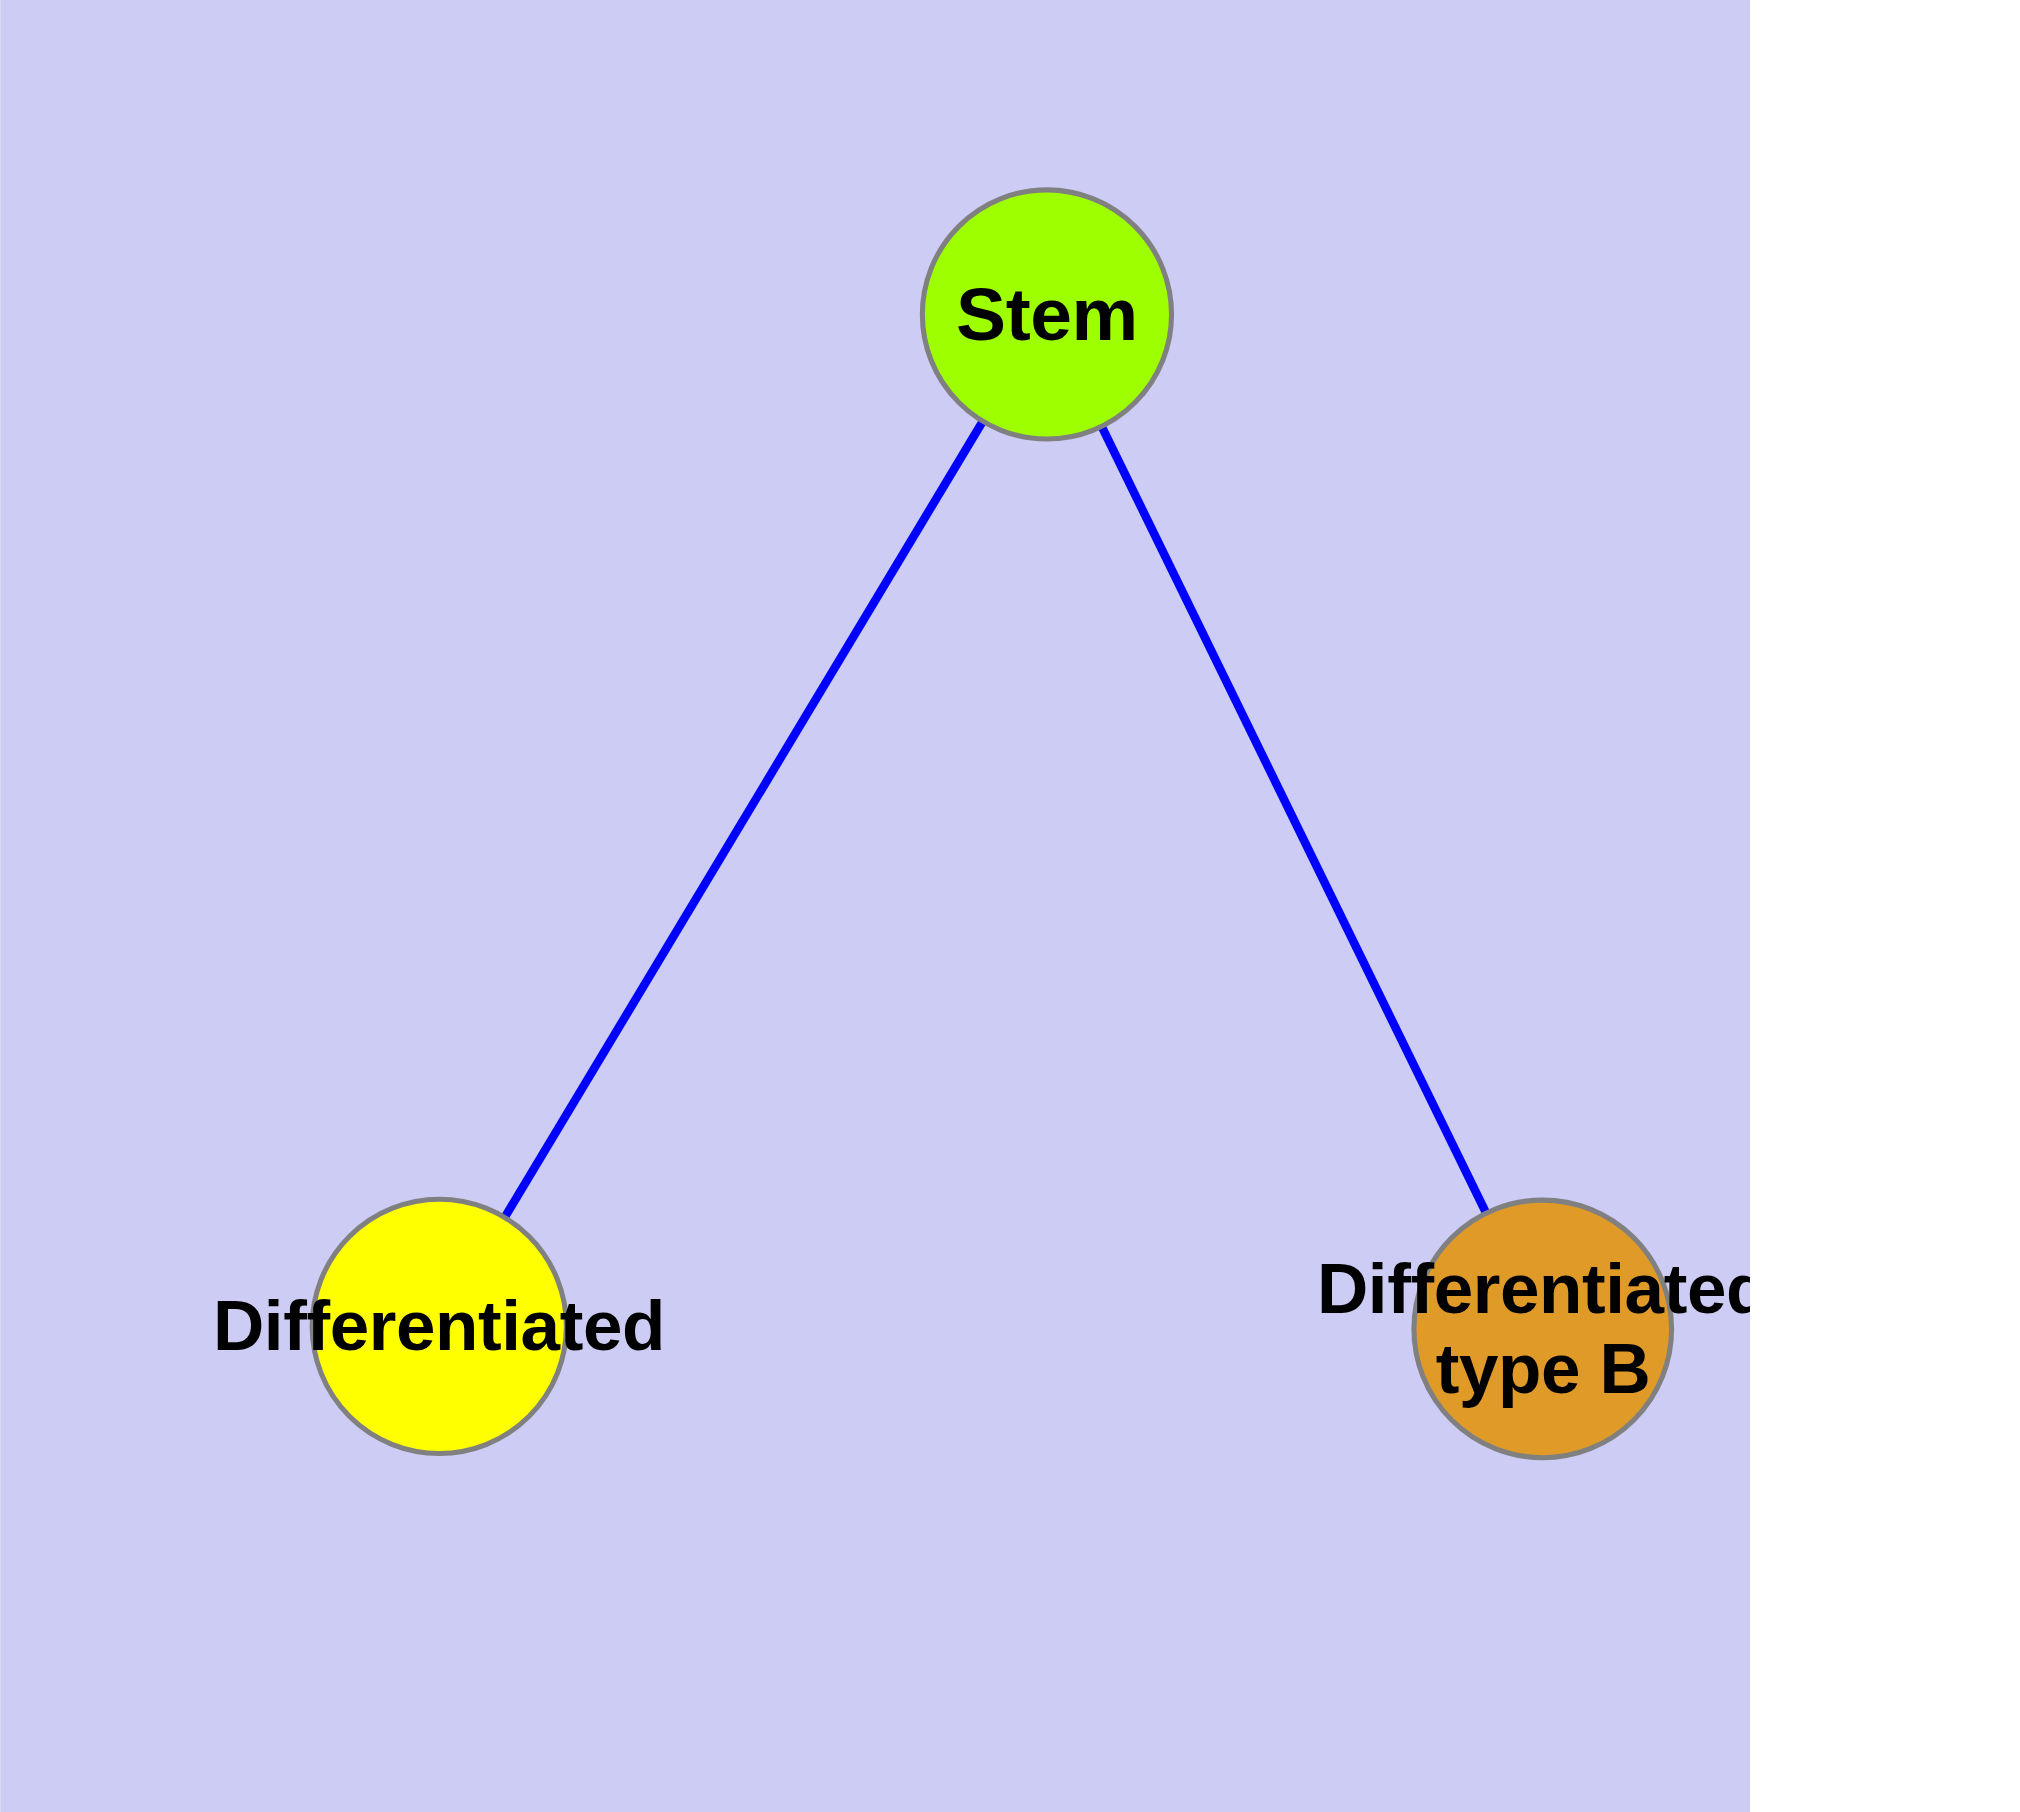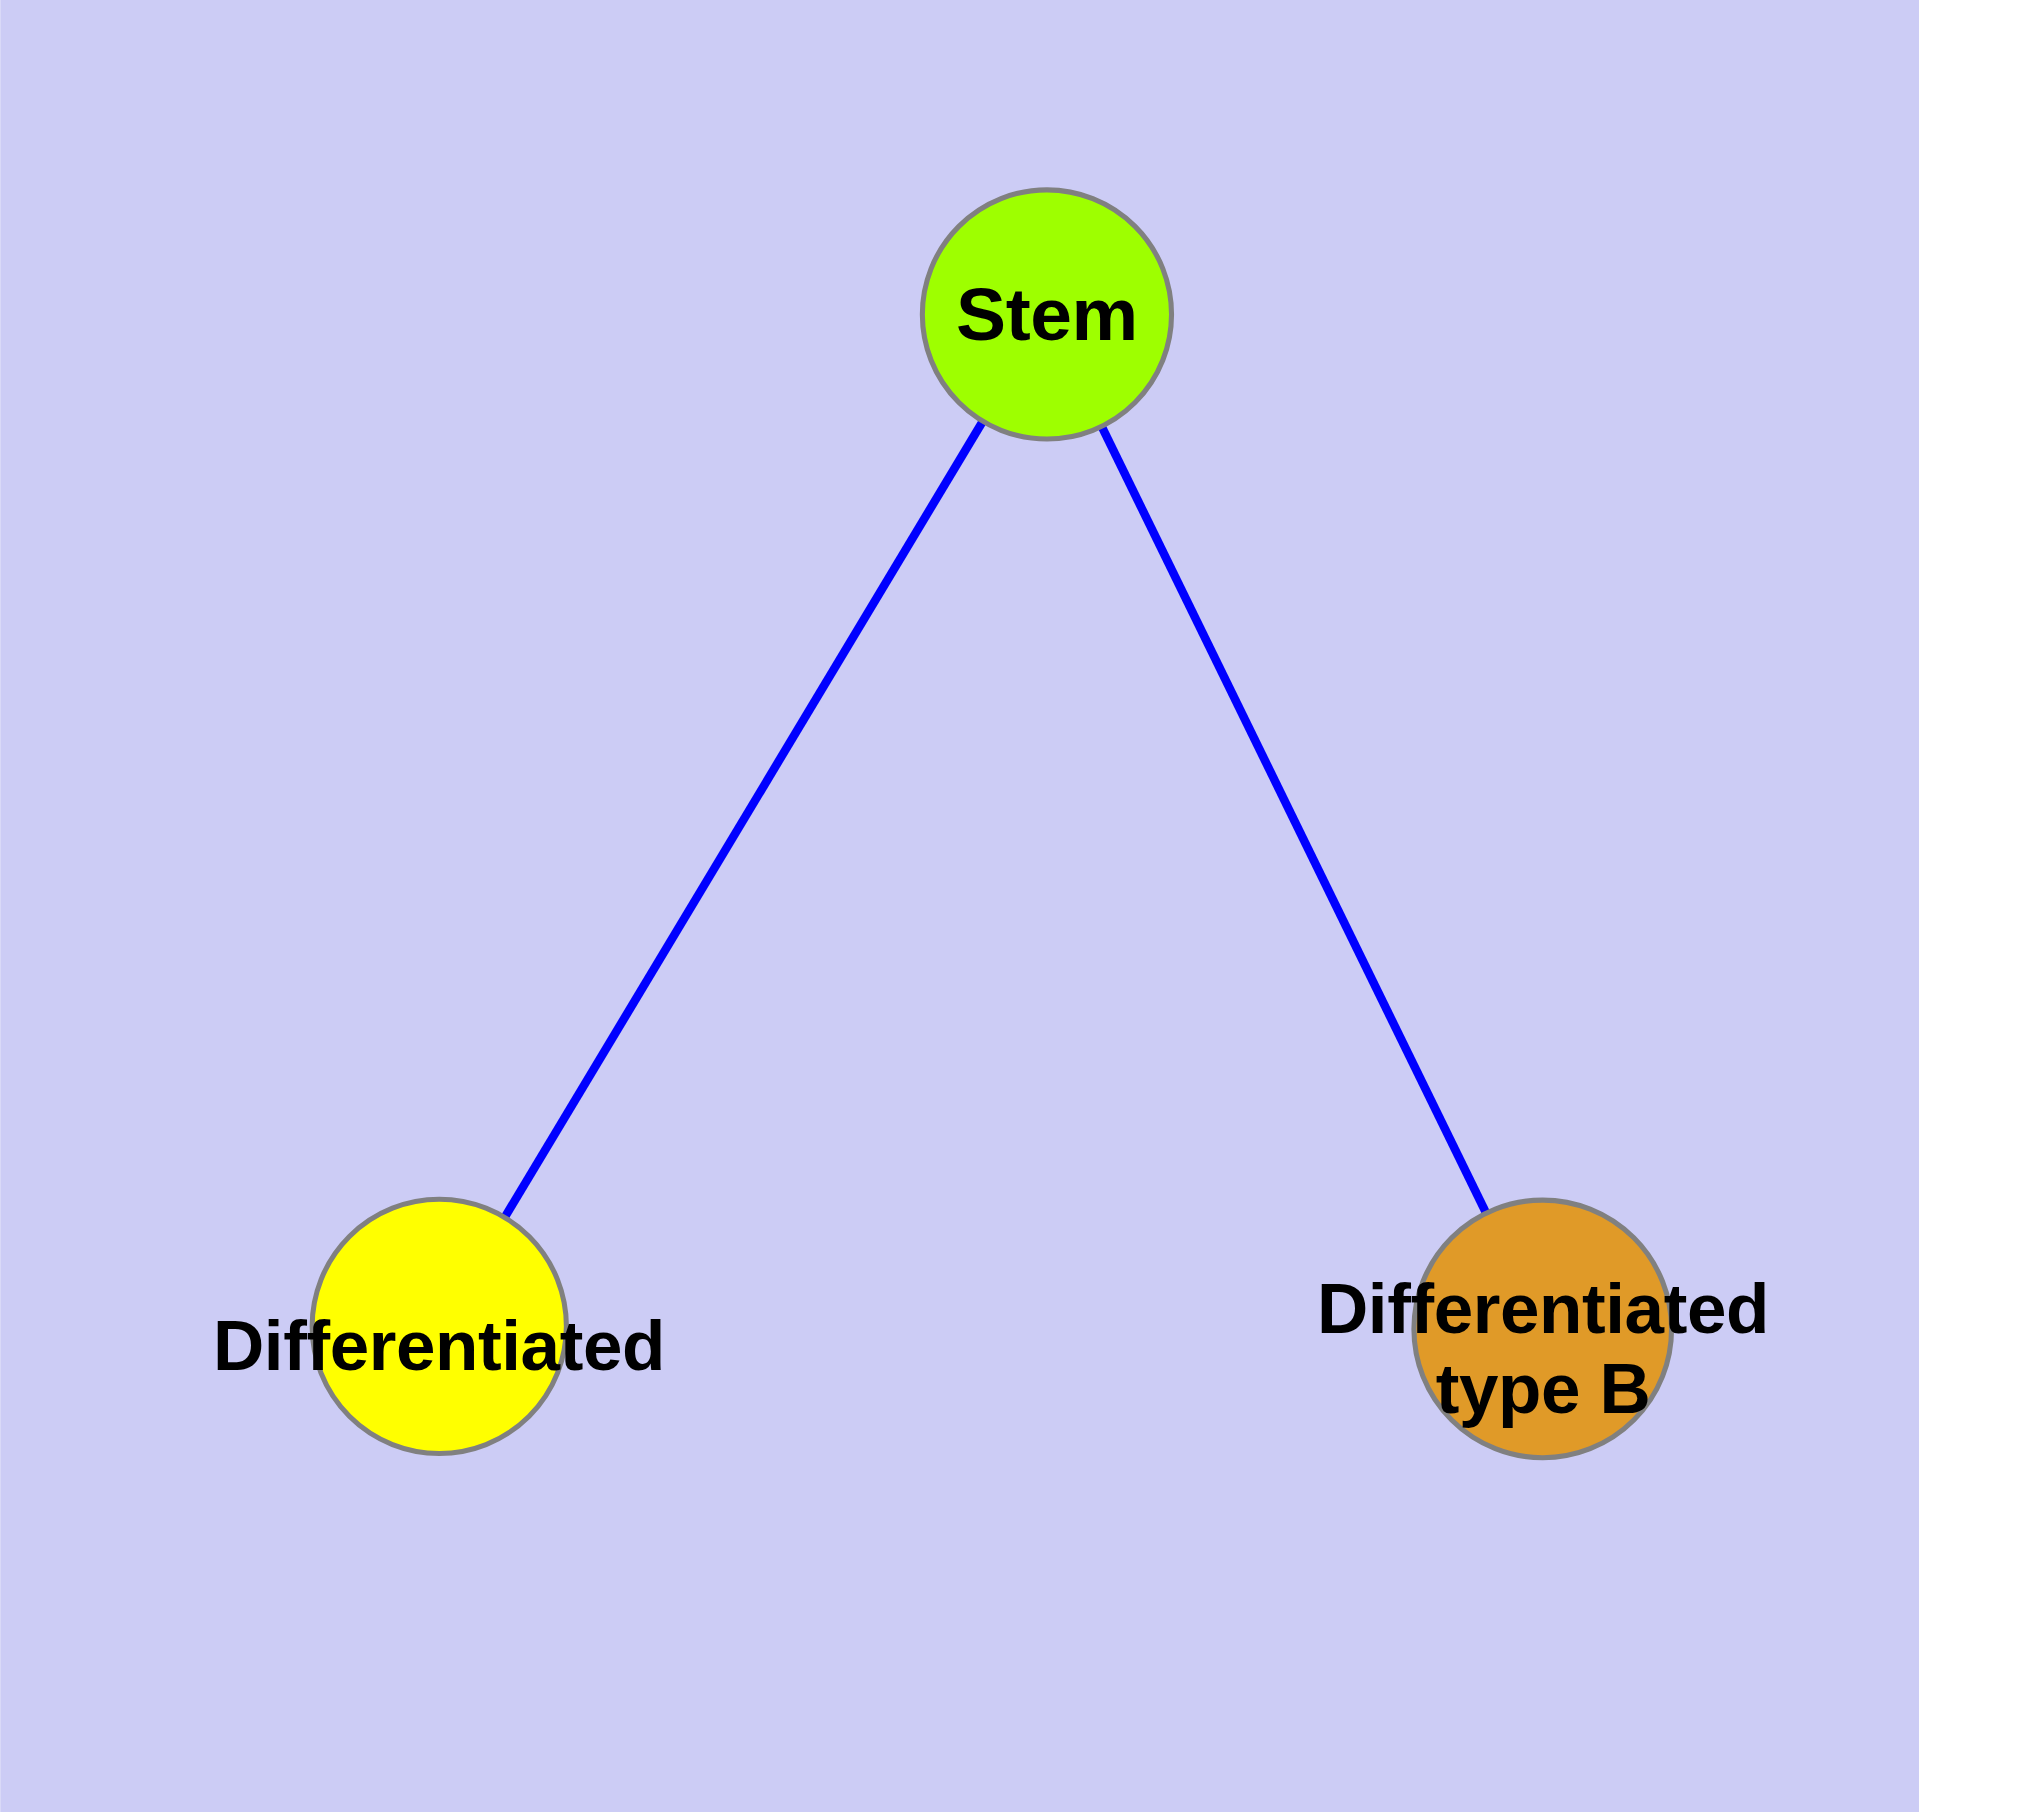--- a/index.html
+++ b/index.html
@@ -41,27 +41,26 @@
     white-space: pre;
     pointer-events: none;
     transform: translate(-50%, -50%);
     letter-spacing: -0.4px;
   }
   .label-stem {
     font-size: 75px;
   }
   .label-diff {
     font-size: 71px;
-    margin-top: 20px;
   }
 </style>
 </head>
 <body>
 
-<div id="canvas" style="width: 1919px; height: 1812px;">
+<div id="canvas" style="width: 1750px; height: 1812px;">
 
   <svg id="graph-svg" viewBox="0 0 2384 2138" xmlns="http://www.w3.org/2000/svg" style="width: 2021px; height: 1812px;">
     <rect id="bg-rect" x="0" y="0" width="2384" height="2138" fill="#CCCCF5"></rect>
     <g id="edge-layer">
         <line class="edge-line" x1="1159.3225641139638" y1="497.02351247967533" x2="595.2218733530981" y2="1436.404579102372" stroke="#0000FF" stroke-width="10"></line>
         <line class="edge-line" x1="1299.5460786355486" y1="503.07120705427644" x2="1753.258476512902" y2="1431.4365750187073" stroke="#0000FF" stroke-width="10"></line>
       </g>
     <g id="node-layer">
         <circle class="node-circle" cx="1235" cy="371" r="147" fill="#9EFF00" stroke="#808080"></circle>
         <circle class="node-circle" cx="518" cy="1565" r="150" fill="#FFFF00" stroke="#808080"></circle>

